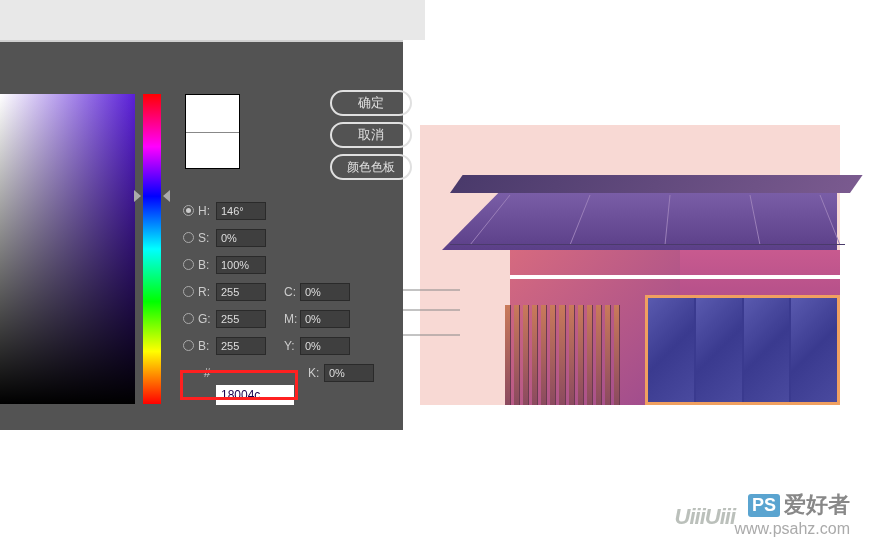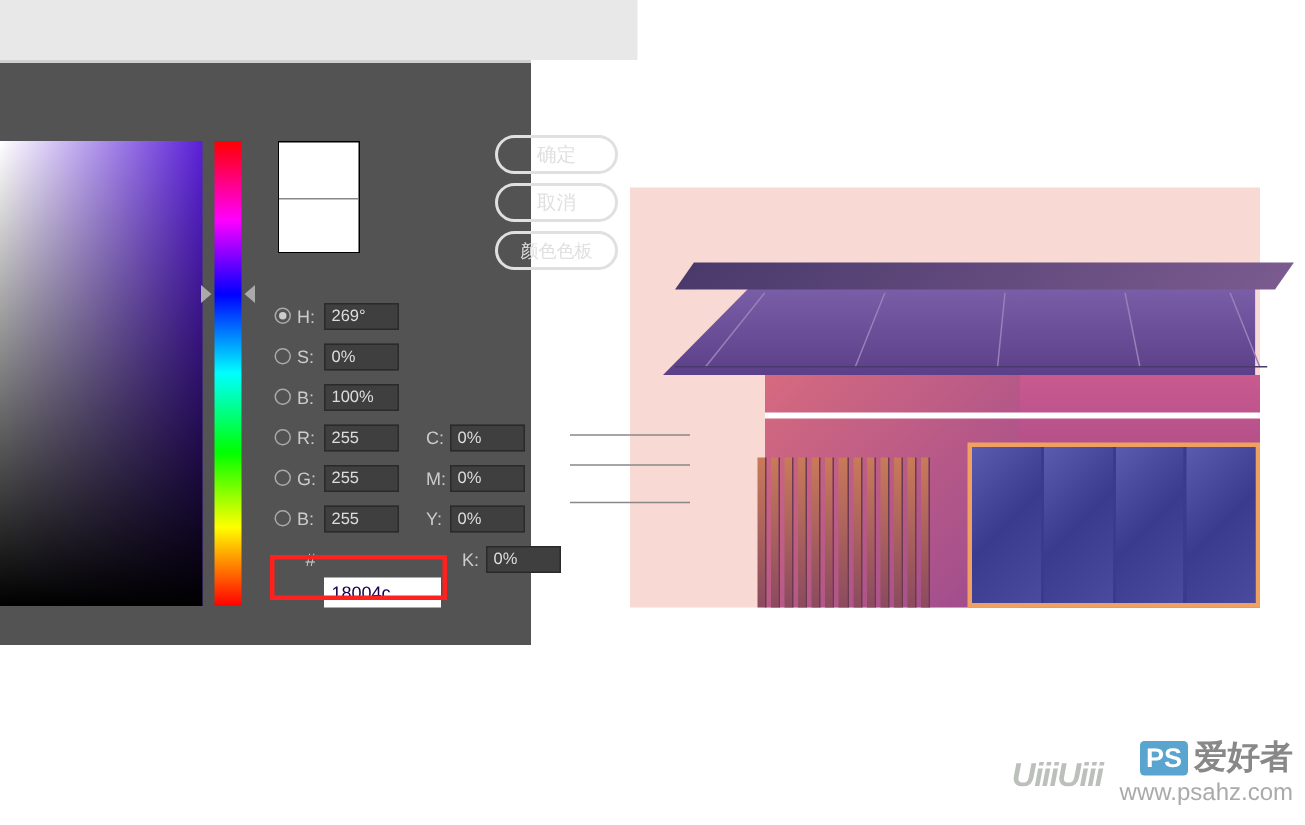--- a/index.html
+++ b/index.html
@@ -99,21 +99,21 @@
       left: 380px; top: 280px;
       width: 80px; height: 80px;
       z-index: 3;
     }
     .guides line { stroke: #888; stroke-width: 1; }
 
     
     .dialog {
       position: absolute;
       left: 0; top: 40px;
-      width: 354px;
+      width: 403px;
       height: 390px;
       background: #535353;
       z-index: 10;
       border-top: 2px solid #d0d0d0;
     }
     .dialog-top {
       position: absolute;
       left: 0; top: 0; width: 425px; height: 40px;
       background: #e8e8e8;
       z-index: 9;
@@ -239,21 +239,21 @@
     }
     .hex-highlight {
       position: absolute;
       left: 180px; top: 370px;
       width: 118px; height: 30px;
       border: 3px solid #ff2020;
       z-index: 11;
     }
     .watermark {
       position: absolute;
-      right: 8px; bottom: 12px;
+      right: 20px; bottom: 12px;
       text-align: left;
       z-index: 20;
     }
     .wm-logo {
       font-size: 20px;
       font-weight: bold;
       color: #999;
       display: flex;
       align-items: center;
       justify-content: flex-end;
@@ -334,21 +334,21 @@
   <div class="preview-box"></div>
 
   <div class="btn btn-ok">确定</div>
   <div class="btn btn-swatch">颜色色板</div>
   <div class="btn btn-cancel">取消</div>
 
   <div class="fields">
     <div class="row">
       <span class="radio sel"></span>
       <span class="lbl">H:</span>
-      <span class="val">269°</span>
+      <span class="val">146°</span>
     </div>
     <div class="row">
       <span class="radio"></span>
       <span class="lbl">S:</span>
       <span class="val">0%</span>
     </div>
     <div class="row">
       <span class="radio"></span>
       <span class="lbl">B:</span>
       <span class="val">100%</span>

